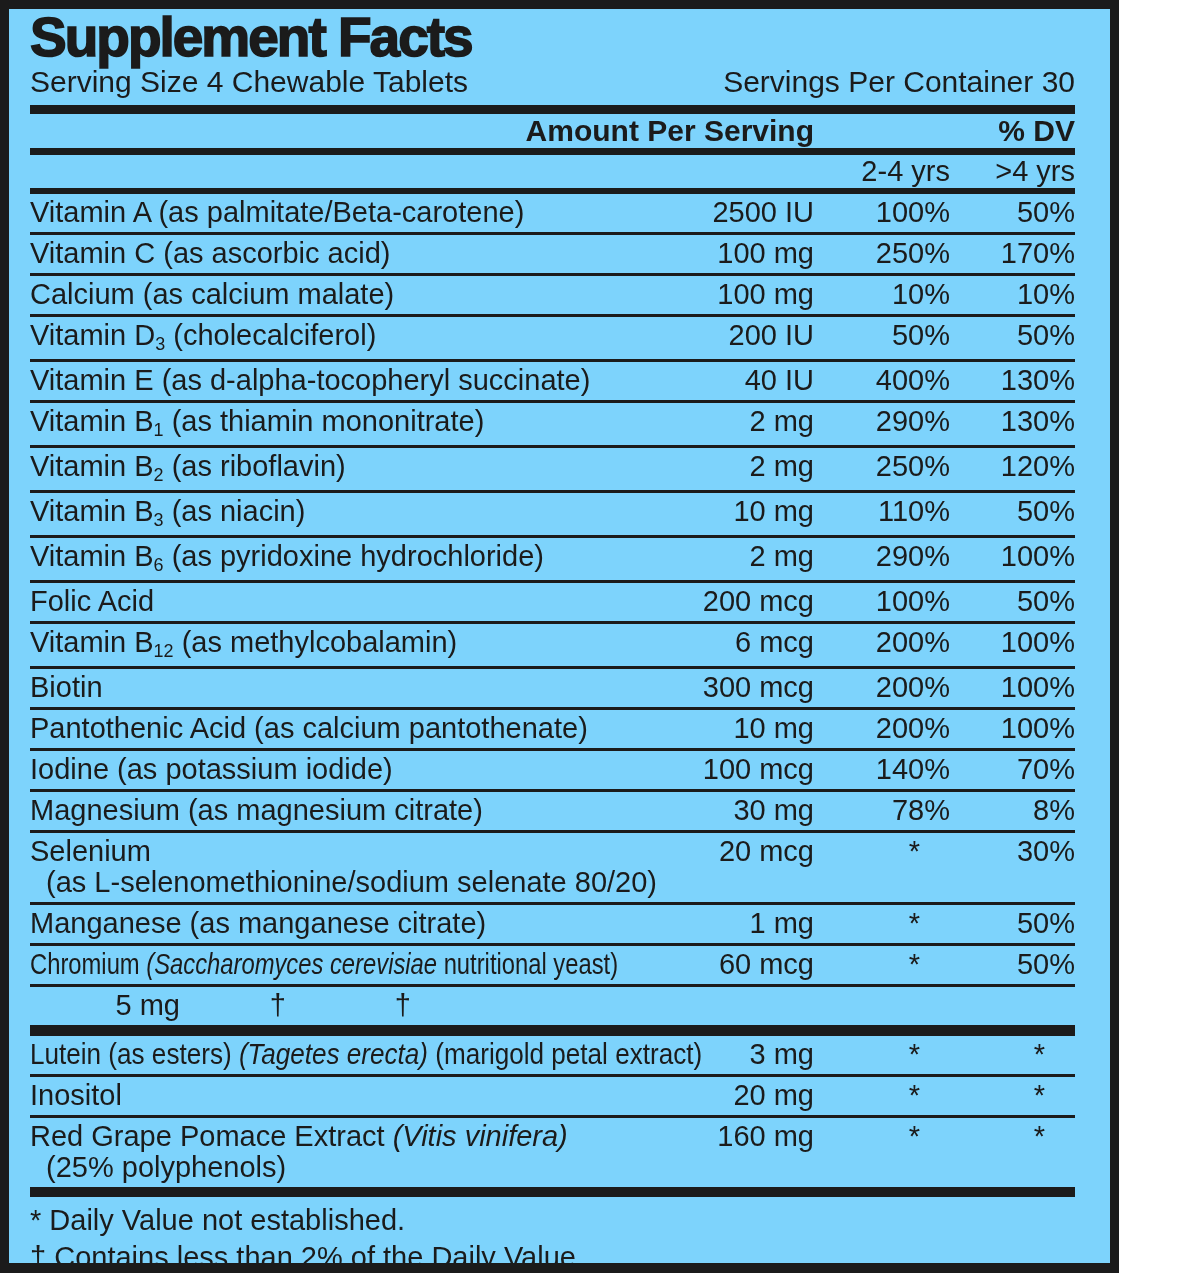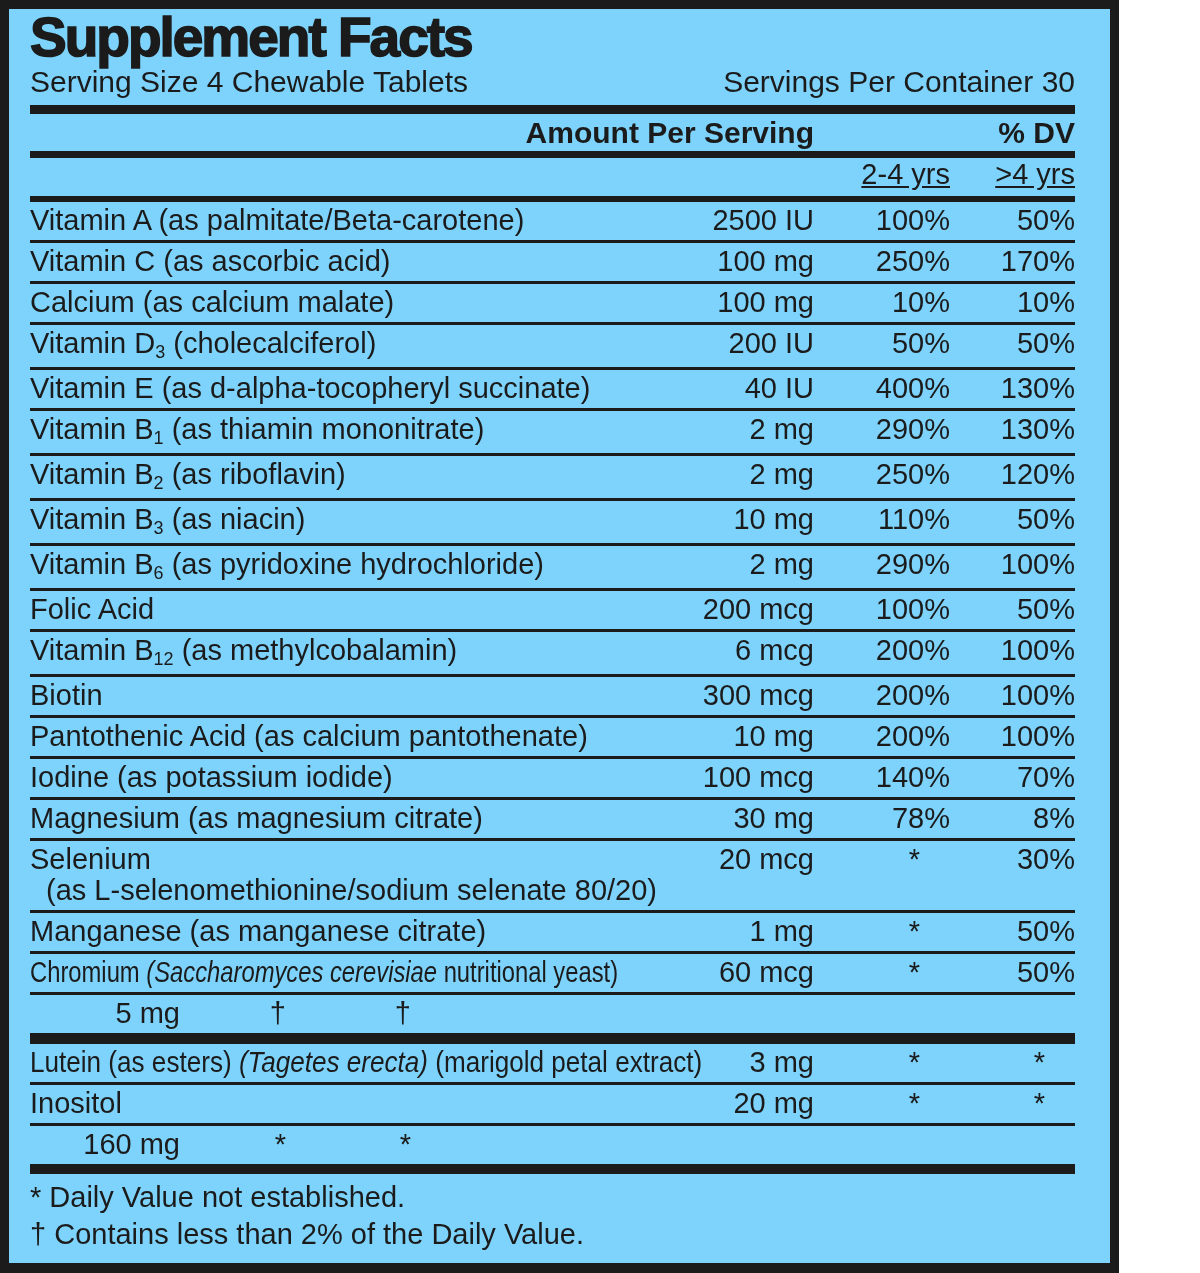--- a/index.html
+++ b/index.html
@@ -17,21 +17,21 @@
     -webkit-text-stroke:1.6px #1b1b1b;
   }
   .serving-row{display:flex;justify-content:space-between;font-size:30px;line-height:40px;}
   .bar{background:#1b1b1b;flex:none;}
   .bar-a{height:9px;margin-top:3px;}
   .bar-b{height:7px;}
   .bar-c{height:6px;}
   .hdr{display:flex;align-items:center;height:37px;font-weight:bold;font-size:30px;justify-content:center;}
   .hdr-amount{flex:1;text-align:right;padding-right:6px;}
   .hdr-dv{width:255px;text-align:right;}
-  .subhdr{display:flex;align-items:flex-start;height:38px;font-size:29px;text-decoration:underline;}
+  .subhdr{display:flex;align-items:flex-end;height:38px;font-size:29px;}
   .subhdr .sp{flex:1;}
   .subhdr .c1{width:136px;text-align:right;}
   .subhdr .c2{width:125px;text-align:right;}
   .sec{display:flex;flex-direction:column;}
   .row{display:flex;align-items:flex-start;padding:3px 0 4px;font-size:29px;line-height:31px;}
   .row + .row{border-top:3px solid #1b1b1b;}
   .c{white-space:nowrap;}
   .c.lab{flex:1;min-width:0;white-space:normal;}
   .c.amt{width:150px;text-align:right;}
   .c.dv1{width:136px;text-align:right;}
@@ -238,20 +238,24 @@
         </div>
         <div class="row">
           <div class="c lab">
             <div class="l1"><span><span>Inositol</span></span></div>
           </div>
           <div class="c amt">20 mg</div>
           <div class="c dv1 sym">*</div>
           <div class="c dv2 sym">*</div>
         </div>
         <div class="row">
+          <div class="c lab">
+            <div class="l1"><span><span>Red Grape Pomace Extract </span><span class="it">(Vitis vinifera)</span></span></div>
+            <div class="l2">(25% polyphenols)</div>
+          </div>
           <div class="c amt">160 mg</div>
           <div class="c dv1 sym">*</div>
           <div class="c dv2 sym">*</div>
         </div>
       </div>
     </div>
 
   <div class="thickbar end"></div>
 
   <div class="footnotes">

